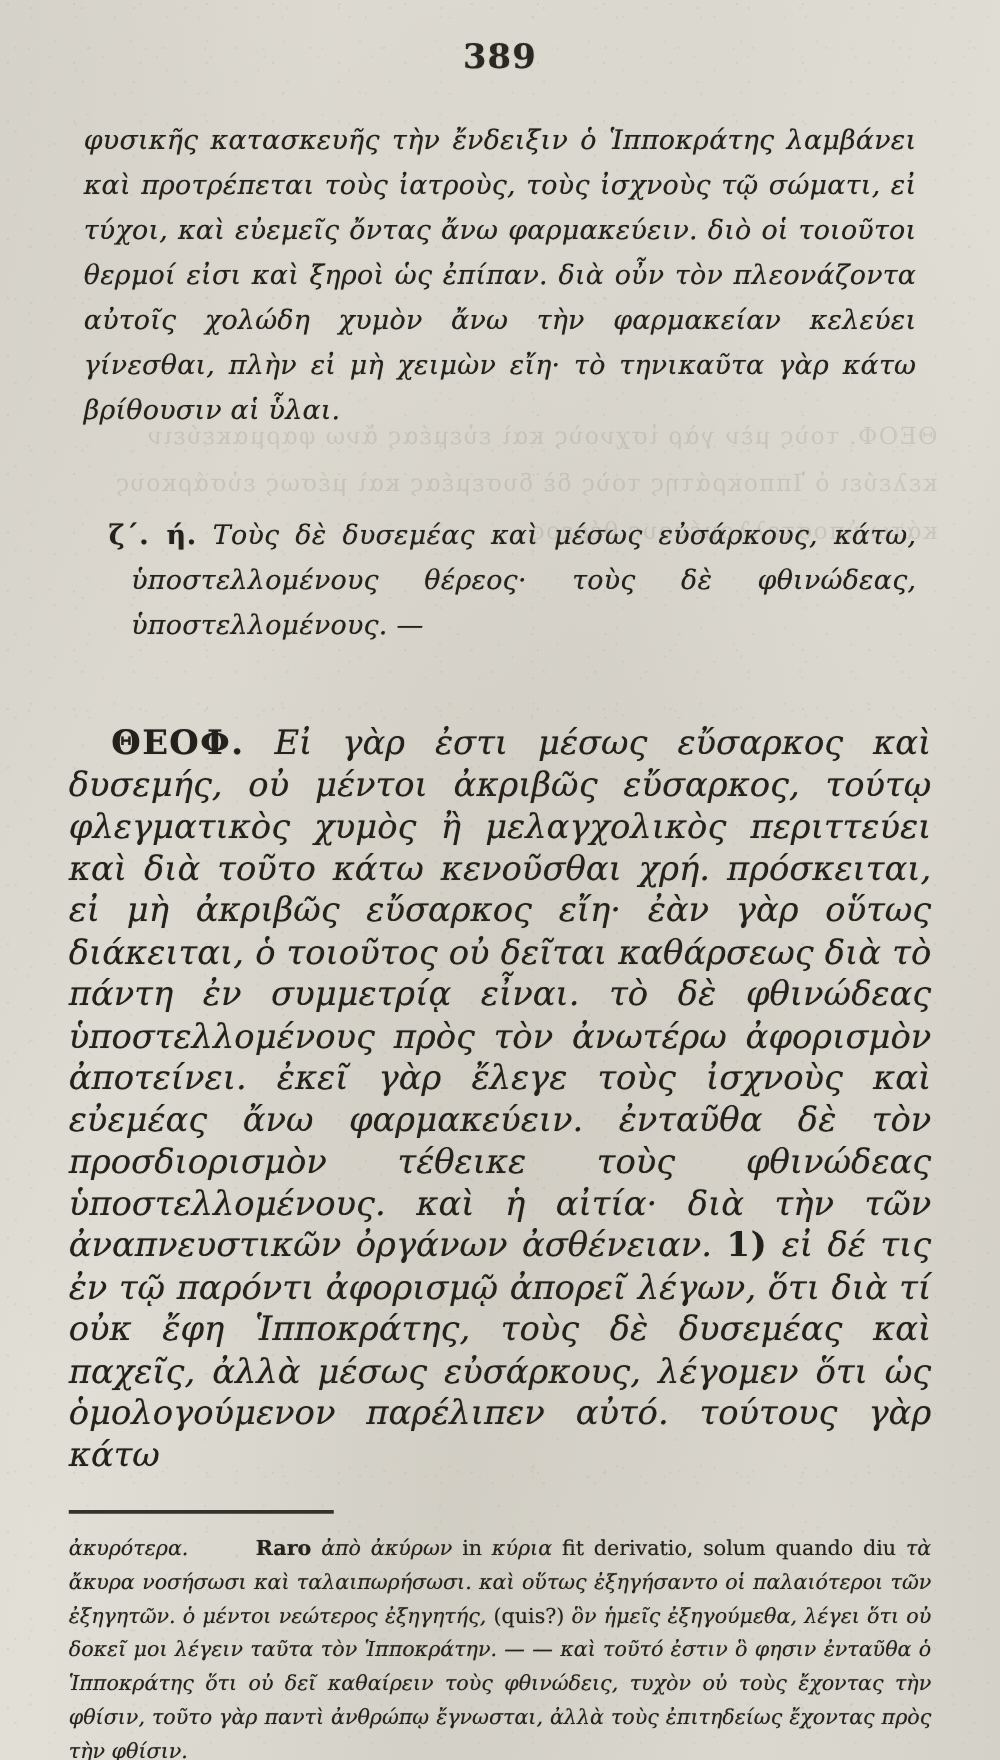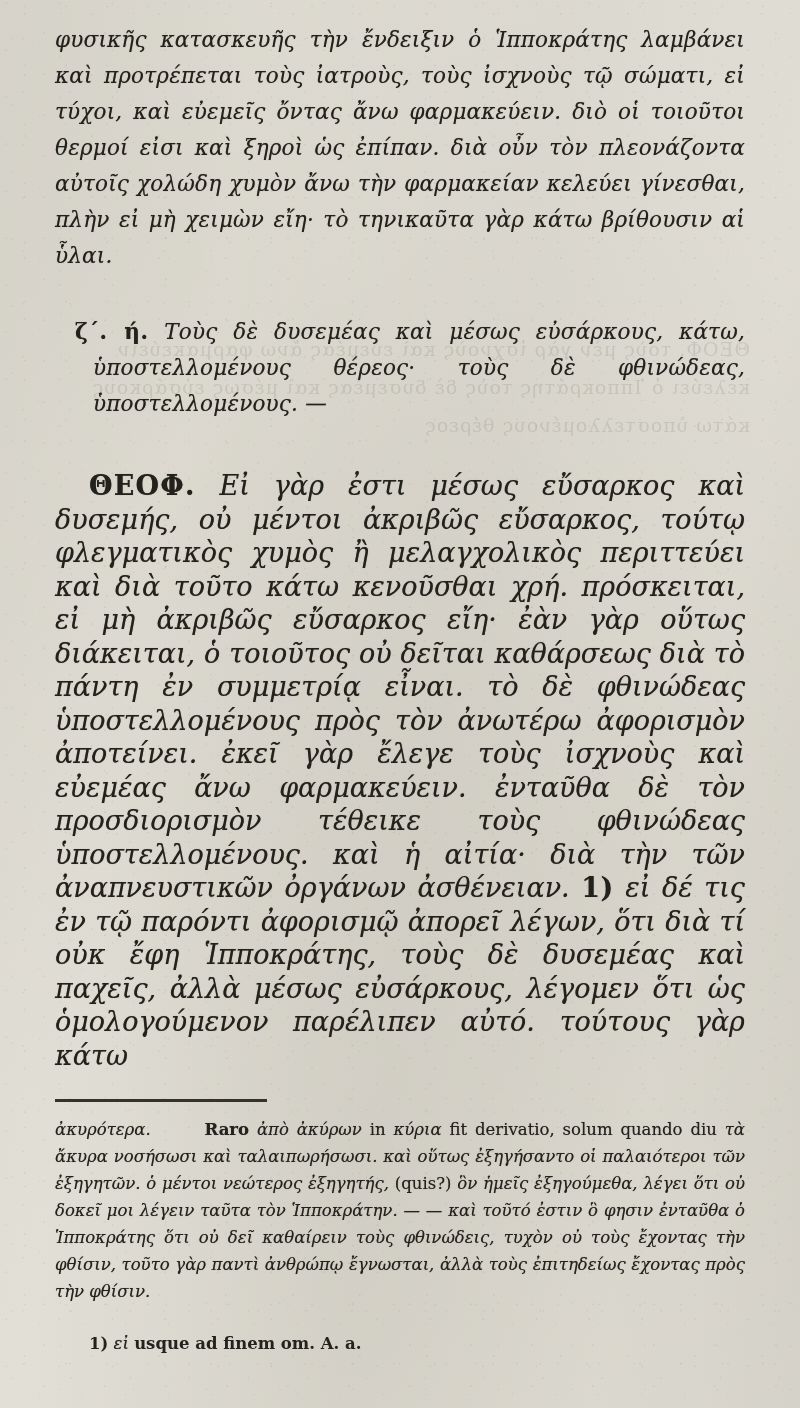--- a/index.html
+++ b/index.html
@@ -91,21 +91,21 @@
     text-shadow: 0 0 0.7px rgba(40,36,28,0.5);
   }
 
   
   .block-main {
     font-size: 21.5px;
     line-height: 36px;
     text-align: justify;
     letter-spacing: 0.2px;
   }
-  .block-main p { margin: 0; }
+  .block-main p { margin: 12px; }
   .para-gap { height: 20px; }
 
   .indent { display: inline-block; width: 34px; }
   .spk {
     font-style: normal;
     font-weight: bold;
     letter-spacing: 1.2px;
   }
   .lemma-num {
     font-style: normal;
@@ -165,20 +165,21 @@
 <body>
 
 <div id="page">
 
   <div id="grain"></div>
 
   <div id="showthrough">ΘΕΟΦ. τοὺς μὲν γὰρ ἰσχνοὺς καὶ εὐεμέας ἄνω φαρμακεύειν κελεύει ὁ Ἱπποκράτης τοὺς δὲ δυσεμέας καὶ μέσως εὐσάρκους κάτω ὑποστελλομένους θέρεος</div>
 
   <div id="content">
 
+    <div class="page-number">389</div>
 
     <div class="body-col">
 
       <div class="block-main gk">
 
         <p>φυσικῆς κατασκευῆς τὴν ἔνδειξιν ὁ Ἱπποκράτης λαμβάνει καὶ προτρέπεται τοὺς ἰατροὺς, τοὺς ἰσχνοὺς τῷ σώματι, εἰ τύχοι, καὶ εὐεμεῖς ὄντας ἄνω φαρμακεύειν. διὸ οἱ τοιοῦτοι θερμοί εἰσι καὶ ξηροὶ ὡς ἐπίπαν. διὰ οὖν τὸν πλεονάζοντα αὐτοῖς χολώδη χυμὸν ἄνω τὴν φαρμακείαν κελεύει γίνεσθαι, πλὴν εἰ μὴ χειμὼν εἴη· τὸ τηνικαῦτα γὰρ κάτω βρίθουσιν αἱ ὗλαι.</p>
 
         <div class="para-gap"></div>
 
 

